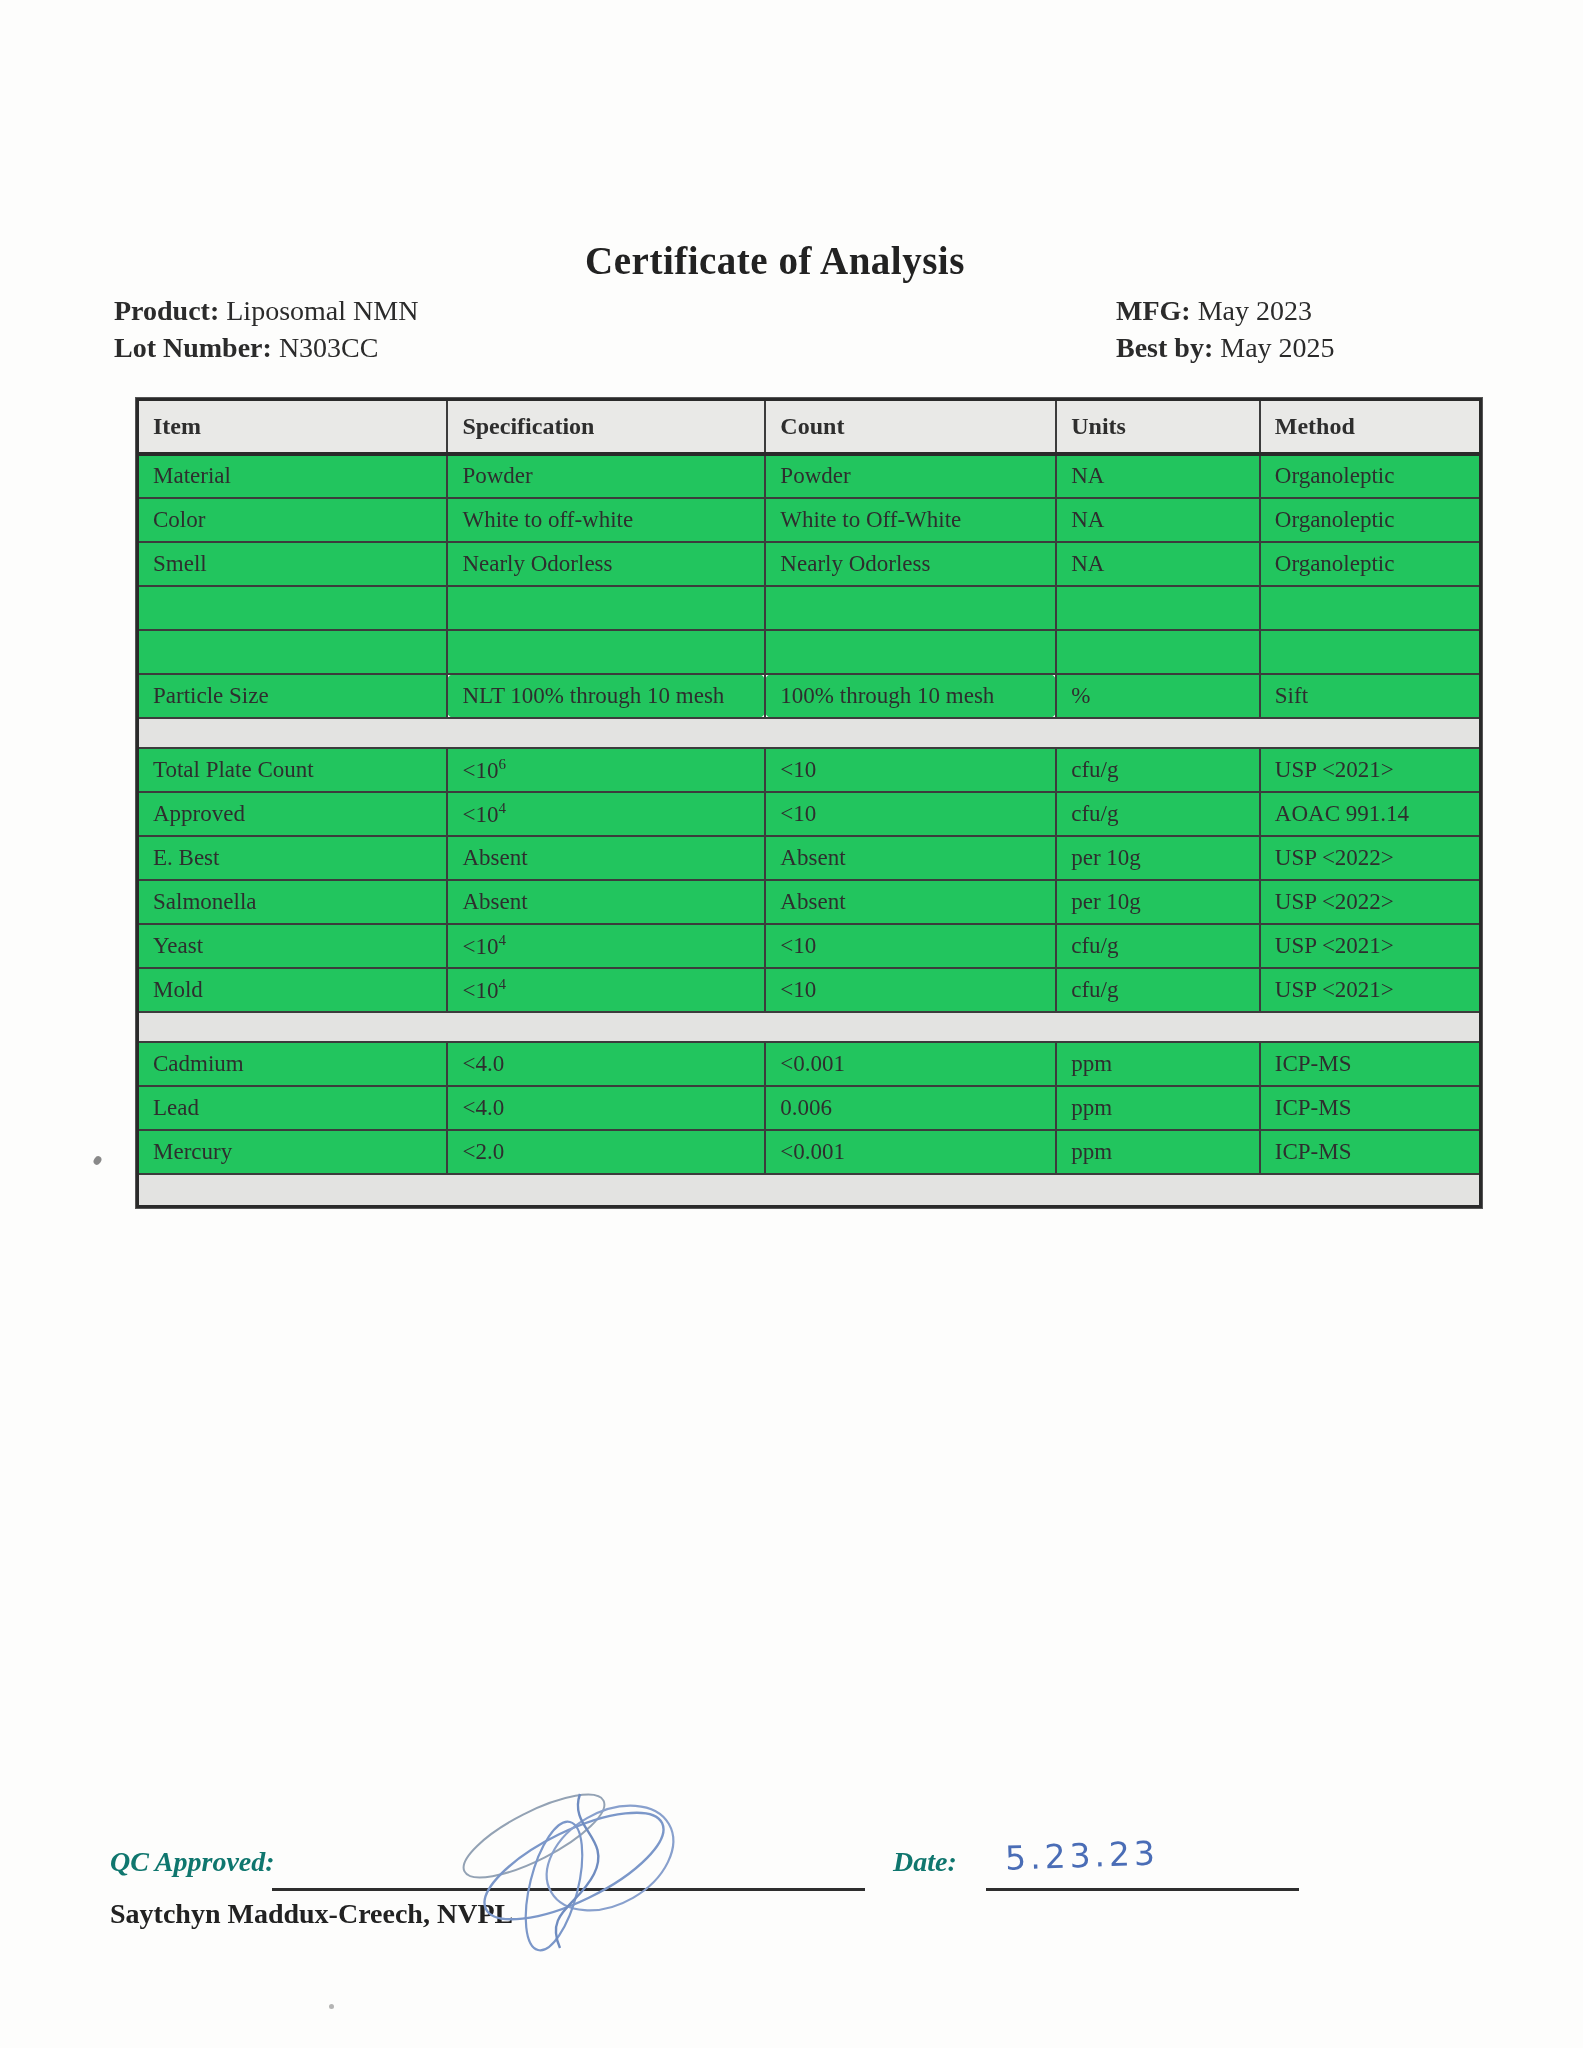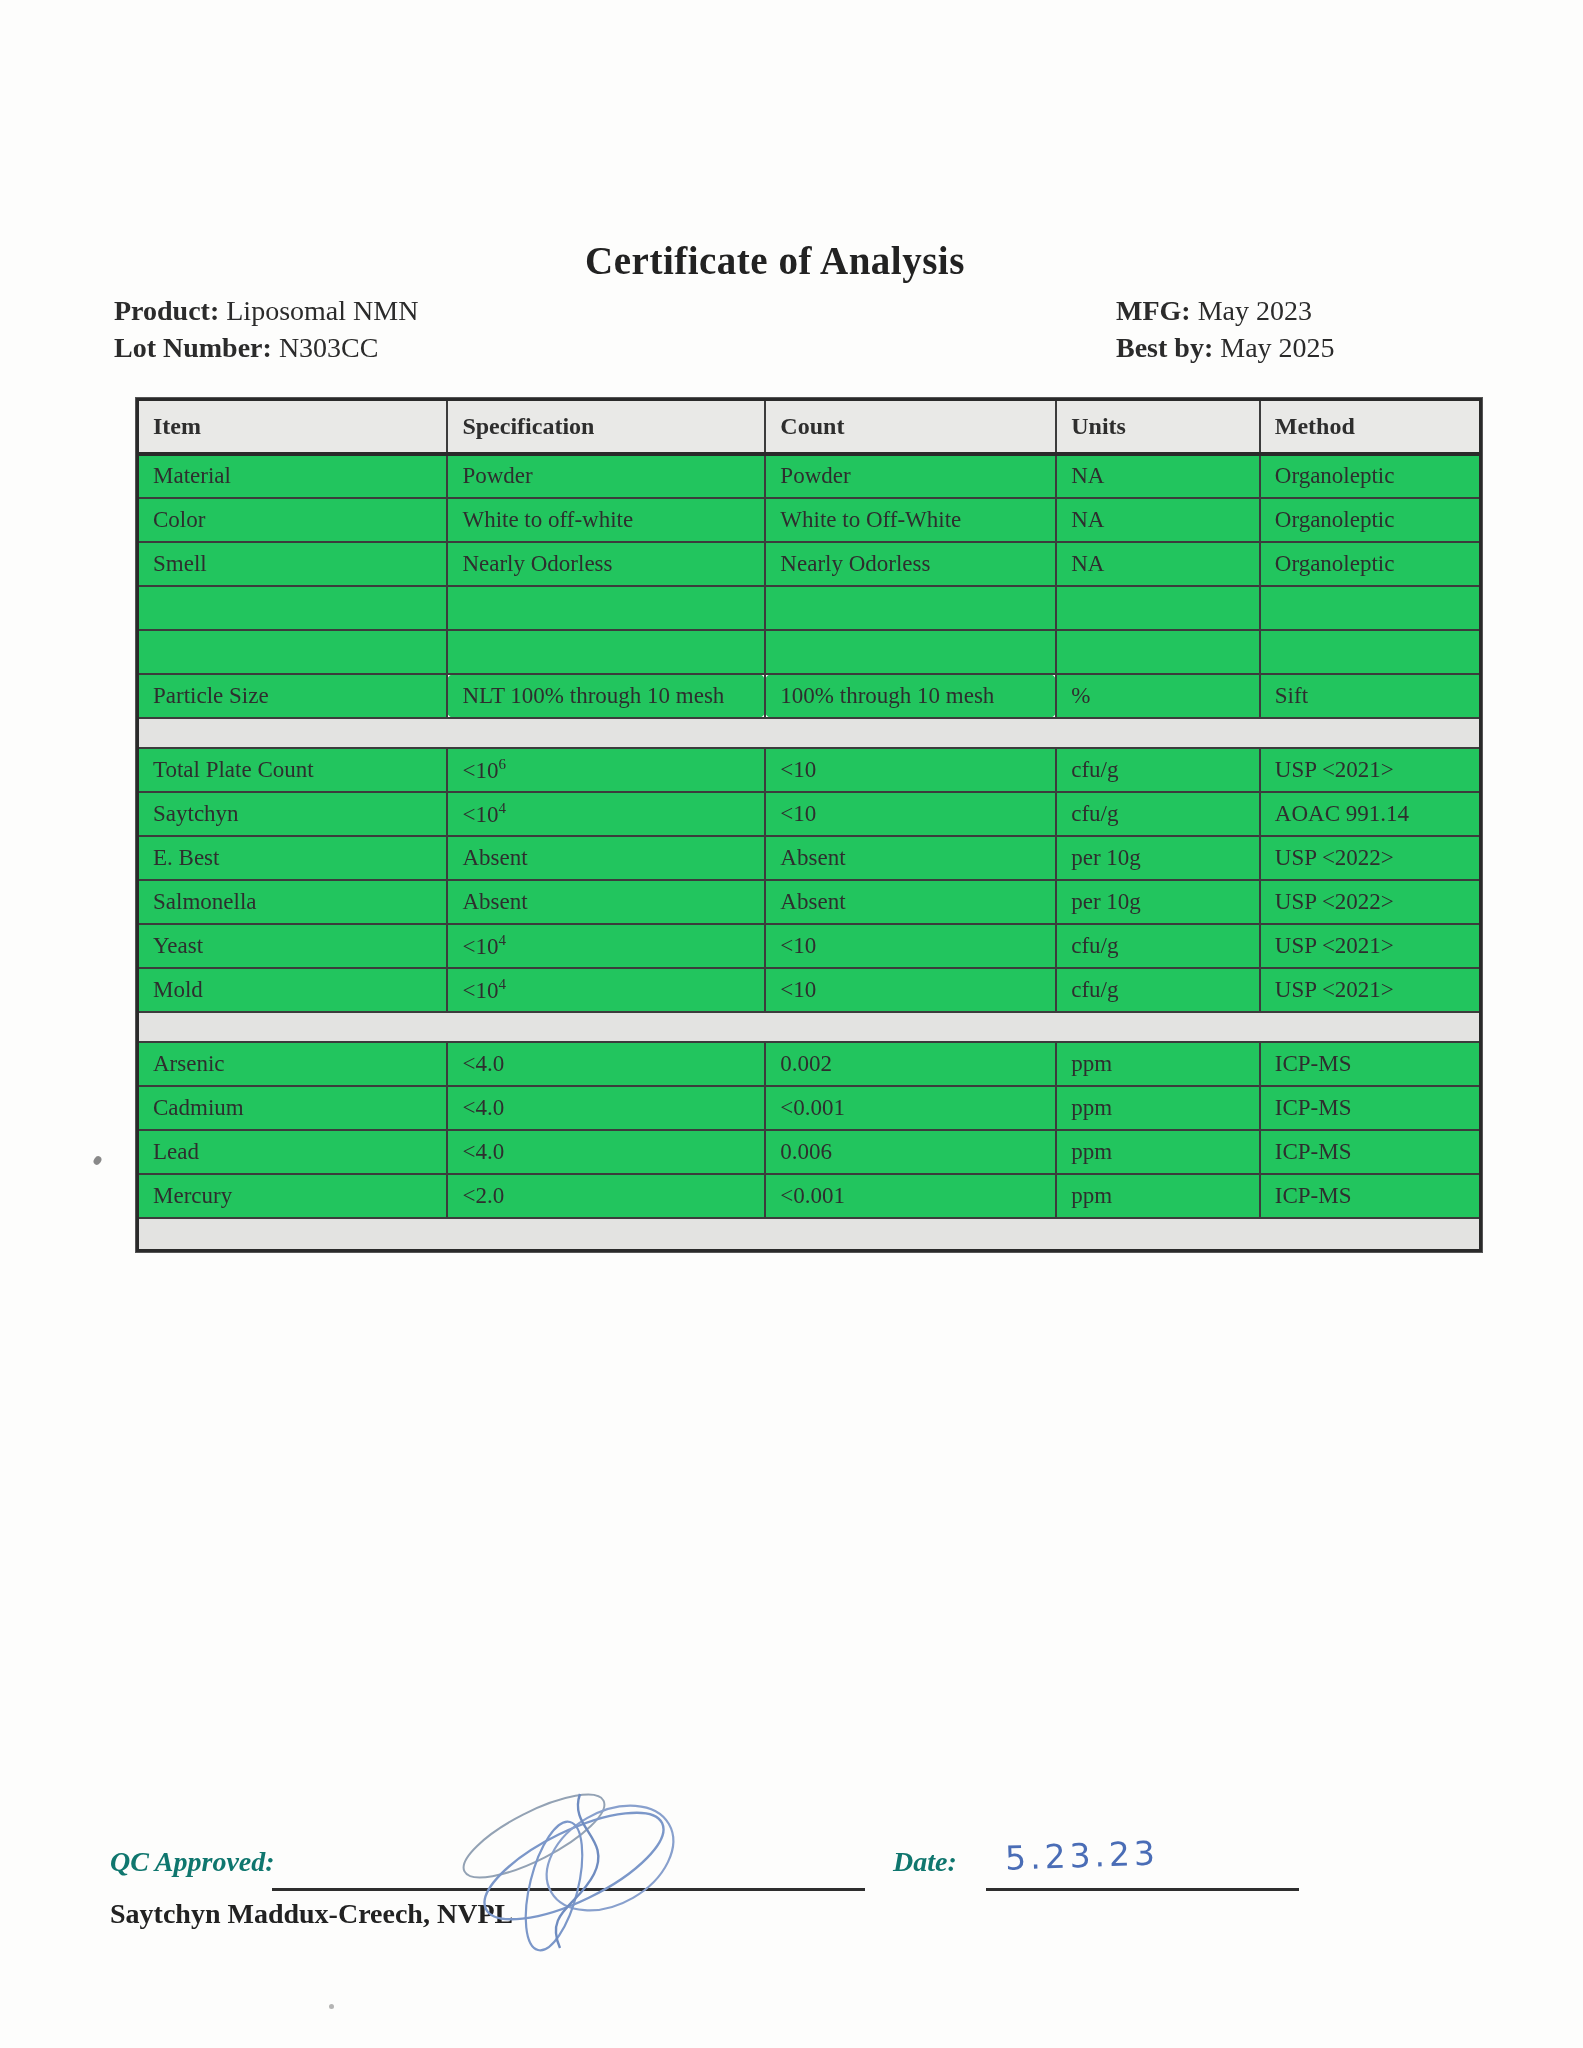--- a/index.html
+++ b/index.html
@@ -207,21 +207,21 @@
         <td colspan="5"></td>
       </tr>
       <tr class="row">
         <td>Total Plate Count</td>
         <td>&lt;10<sup>6</sup></td>
         <td>&lt;10</td>
         <td>cfu/g</td>
         <td>USP &lt;2021&gt;</td>
       </tr>
       <tr class="row">
-        <td>Saytchyn</td>
+        <td>Approved</td>
         <td>&lt;10<sup>4</sup></td>
         <td>&lt;10</td>
         <td>cfu/g</td>
         <td>AOAC 991.14</td>
       </tr>
       <tr class="row">
         <td>E. Best</td>
         <td>Absent</td>
         <td>Absent</td>
         <td>per 10g</td>
@@ -243,27 +243,20 @@
       </tr>
       <tr class="row">
         <td>Mold</td>
         <td>&lt;10<sup>4</sup></td>
         <td>&lt;10</td>
         <td>cfu/g</td>
         <td>USP &lt;2021&gt;</td>
       </tr>
       <tr class="sep">
         <td colspan="5"></td>
-      </tr>
-      <tr class="row">
-        <td>Arsenic</td>
-        <td>&lt;4.0</td>
-        <td class="indent">0.002</td>
-        <td>ppm</td>
-        <td>ICP-MS</td>
       </tr>
       <tr class="row">
         <td>Cadmium</td>
         <td>&lt;4.0</td>
         <td>&lt;0.001</td>
         <td>ppm</td>
         <td>ICP-MS</td>
       </tr>
       <tr class="row">
         <td>Lead</td>

